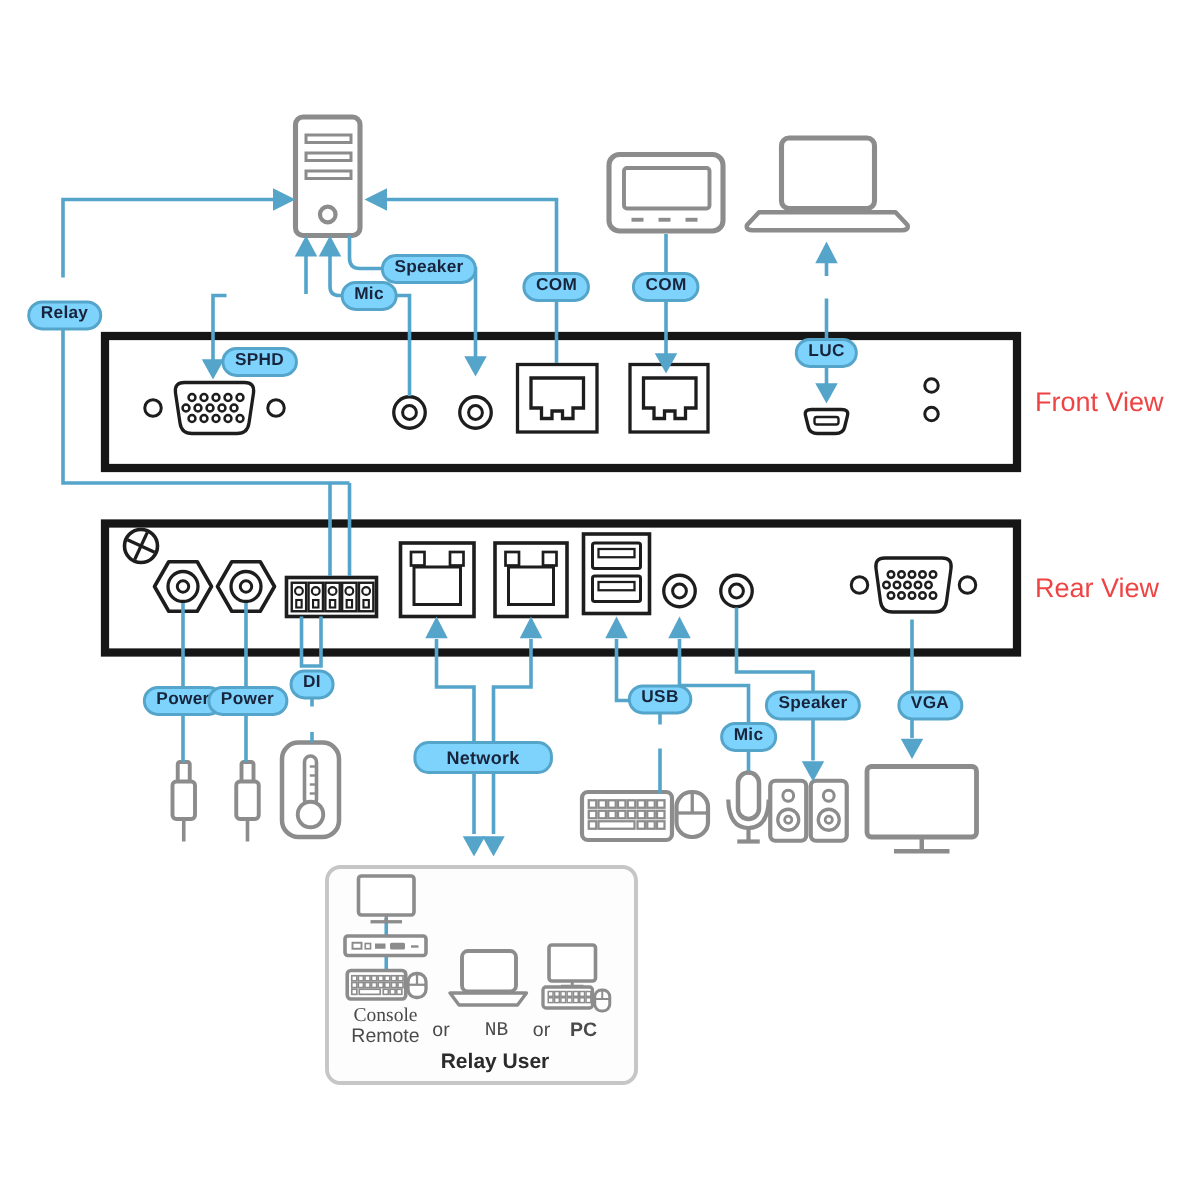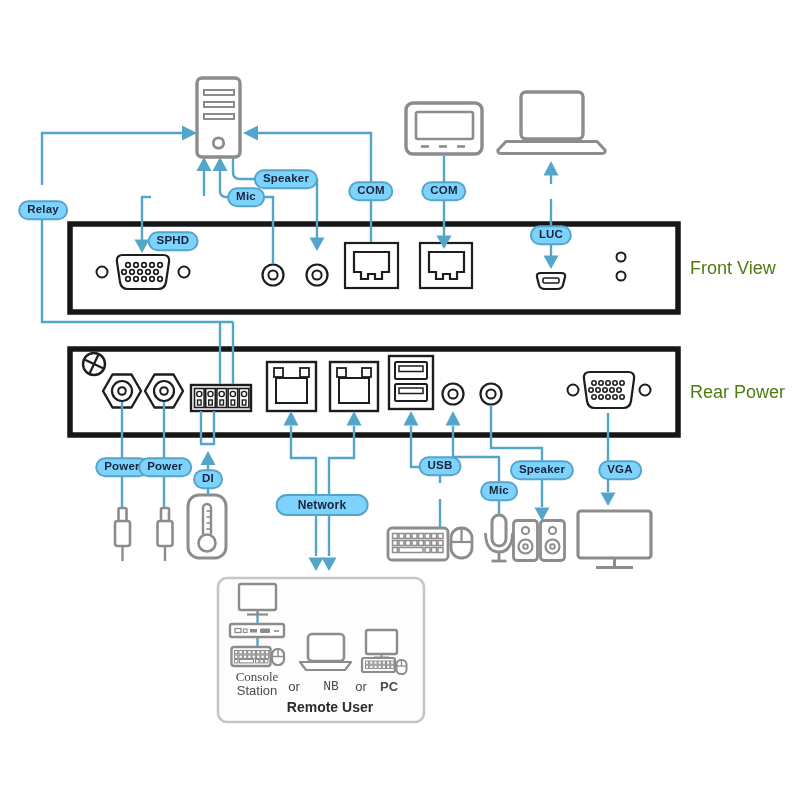--- a/index.html
+++ b/index.html
@@ -5,23 +5,23 @@
   html,body{margin:0;padding:0;background:#ffffff;}
   #stage{position:relative;width:800px;height:800px;background:#ffffff;overflow:hidden;
          font-family:"Liberation Sans",sans-serif;}
   #diagram-svg{position:absolute;left:0;top:0;}
   .pill{
     position:absolute;transform:translate(-50%,-50%);
     background:#7dd3fc;border:2px solid #55a5cb;border-radius:99px;
     color:#18243c;font-size:11.5px;font-weight:bold;line-height:1;
     padding:2px 7px;white-space:nowrap;z-index:5;letter-spacing:.2px;
   }
-  .pill.big{font-size:12px;padding:3px 20px;}
+  .pill.big{font-size:12px;padding:3px 20px;border-radius:10px;}
   .view-title{
-    position:absolute;color:#4d7c0f;font-size:18px;white-space:nowrap;z-index:4;
+    position:absolute;color:#ef4444;font-size:18px;white-space:nowrap;z-index:4;
   }
   .ru-text{position:absolute;transform:translate(-50%,-50%);color:#4a4a4a;
     font-size:13px;line-height:1.08;text-align:center;white-space:nowrap;z-index:4;}
   .ru-title{position:absolute;transform:translate(-50%,-50%);color:#2b2b2b;
     font-size:14px;font-weight:bold;white-space:nowrap;z-index:4;}
 </style>
 </head>
 <body>
 
 <div id="stage">
@@ -424,31 +424,31 @@
 
   <div class="pill" style="left:43px;top:210px;">Relay</div>
   <div class="pill" style="left:173px;top:197px;margin-top:44px;">SPHD</div>
   <div class="pill" style="left:246px;top:197px;">Mic</div>
   <div class="pill" style="left:286px;top:179px;">Speaker</div>
   <div class="pill" style="left:371px;top:191px;">COM</div>
   <div class="pill" style="left:444px;top:191px;">COM</div>
   <div class="pill" style="left:551px;top:191px;margin-top:44px;">LUC</div>
   <div class="pill" style="left:122px;top:467px;">Power</div>
   <div class="pill" style="left:165px;top:467px;">Power</div>
-  <div class="pill" style="left:208px;top:479px;">DI</div>
+  <div class="pill" style="left:208px;top:456px;">DI</div>
   <div class="pill big" style="left:322px;top:505px;">Network</div>
   <div class="pill" style="left:440px;top:466px;">USB</div>
   <div class="pill" style="left:499px;top:491px;">Mic</div>
   <div class="pill" style="left:542px;top:470px;">Speaker</div>
   <div class="pill" style="left:620px;top:470px;">VGA</div>
 
   <div class="view-title" style="left:690px;top:258px;">Front View</div>
-  <div class="view-title" style="left:690px;top:382px;">Rear Power</div>
+  <div class="view-title" style="left:690px;top:382px;">Rear View</div>
 
   <div class="ru-text" style="left:257px;top:677px;font-family:Liberation Serif, serif;">Console</div>
-  <div class="ru-text" style="left:257px;top:691px;">Station</div>
+  <div class="ru-text" style="left:257px;top:691px;">Remote</div>
   <div class="ru-text" style="left:294px;top:687px;">or</div>
   <div class="ru-text" style="left:331px;top:687px;font-family:Liberation Mono, monospace;">NB</div>
   <div class="ru-text" style="left:361px;top:687px;">or</div>
   <div class="ru-text" style="left:389px;top:687px;font-weight:bold;">PC</div>
-  <div class="ru-title" style="left:330px;top:707px;">Remote User</div>
+  <div class="ru-title" style="left:330px;top:707px;">Relay User</div>
 
 </div>
 
 </body></html>

